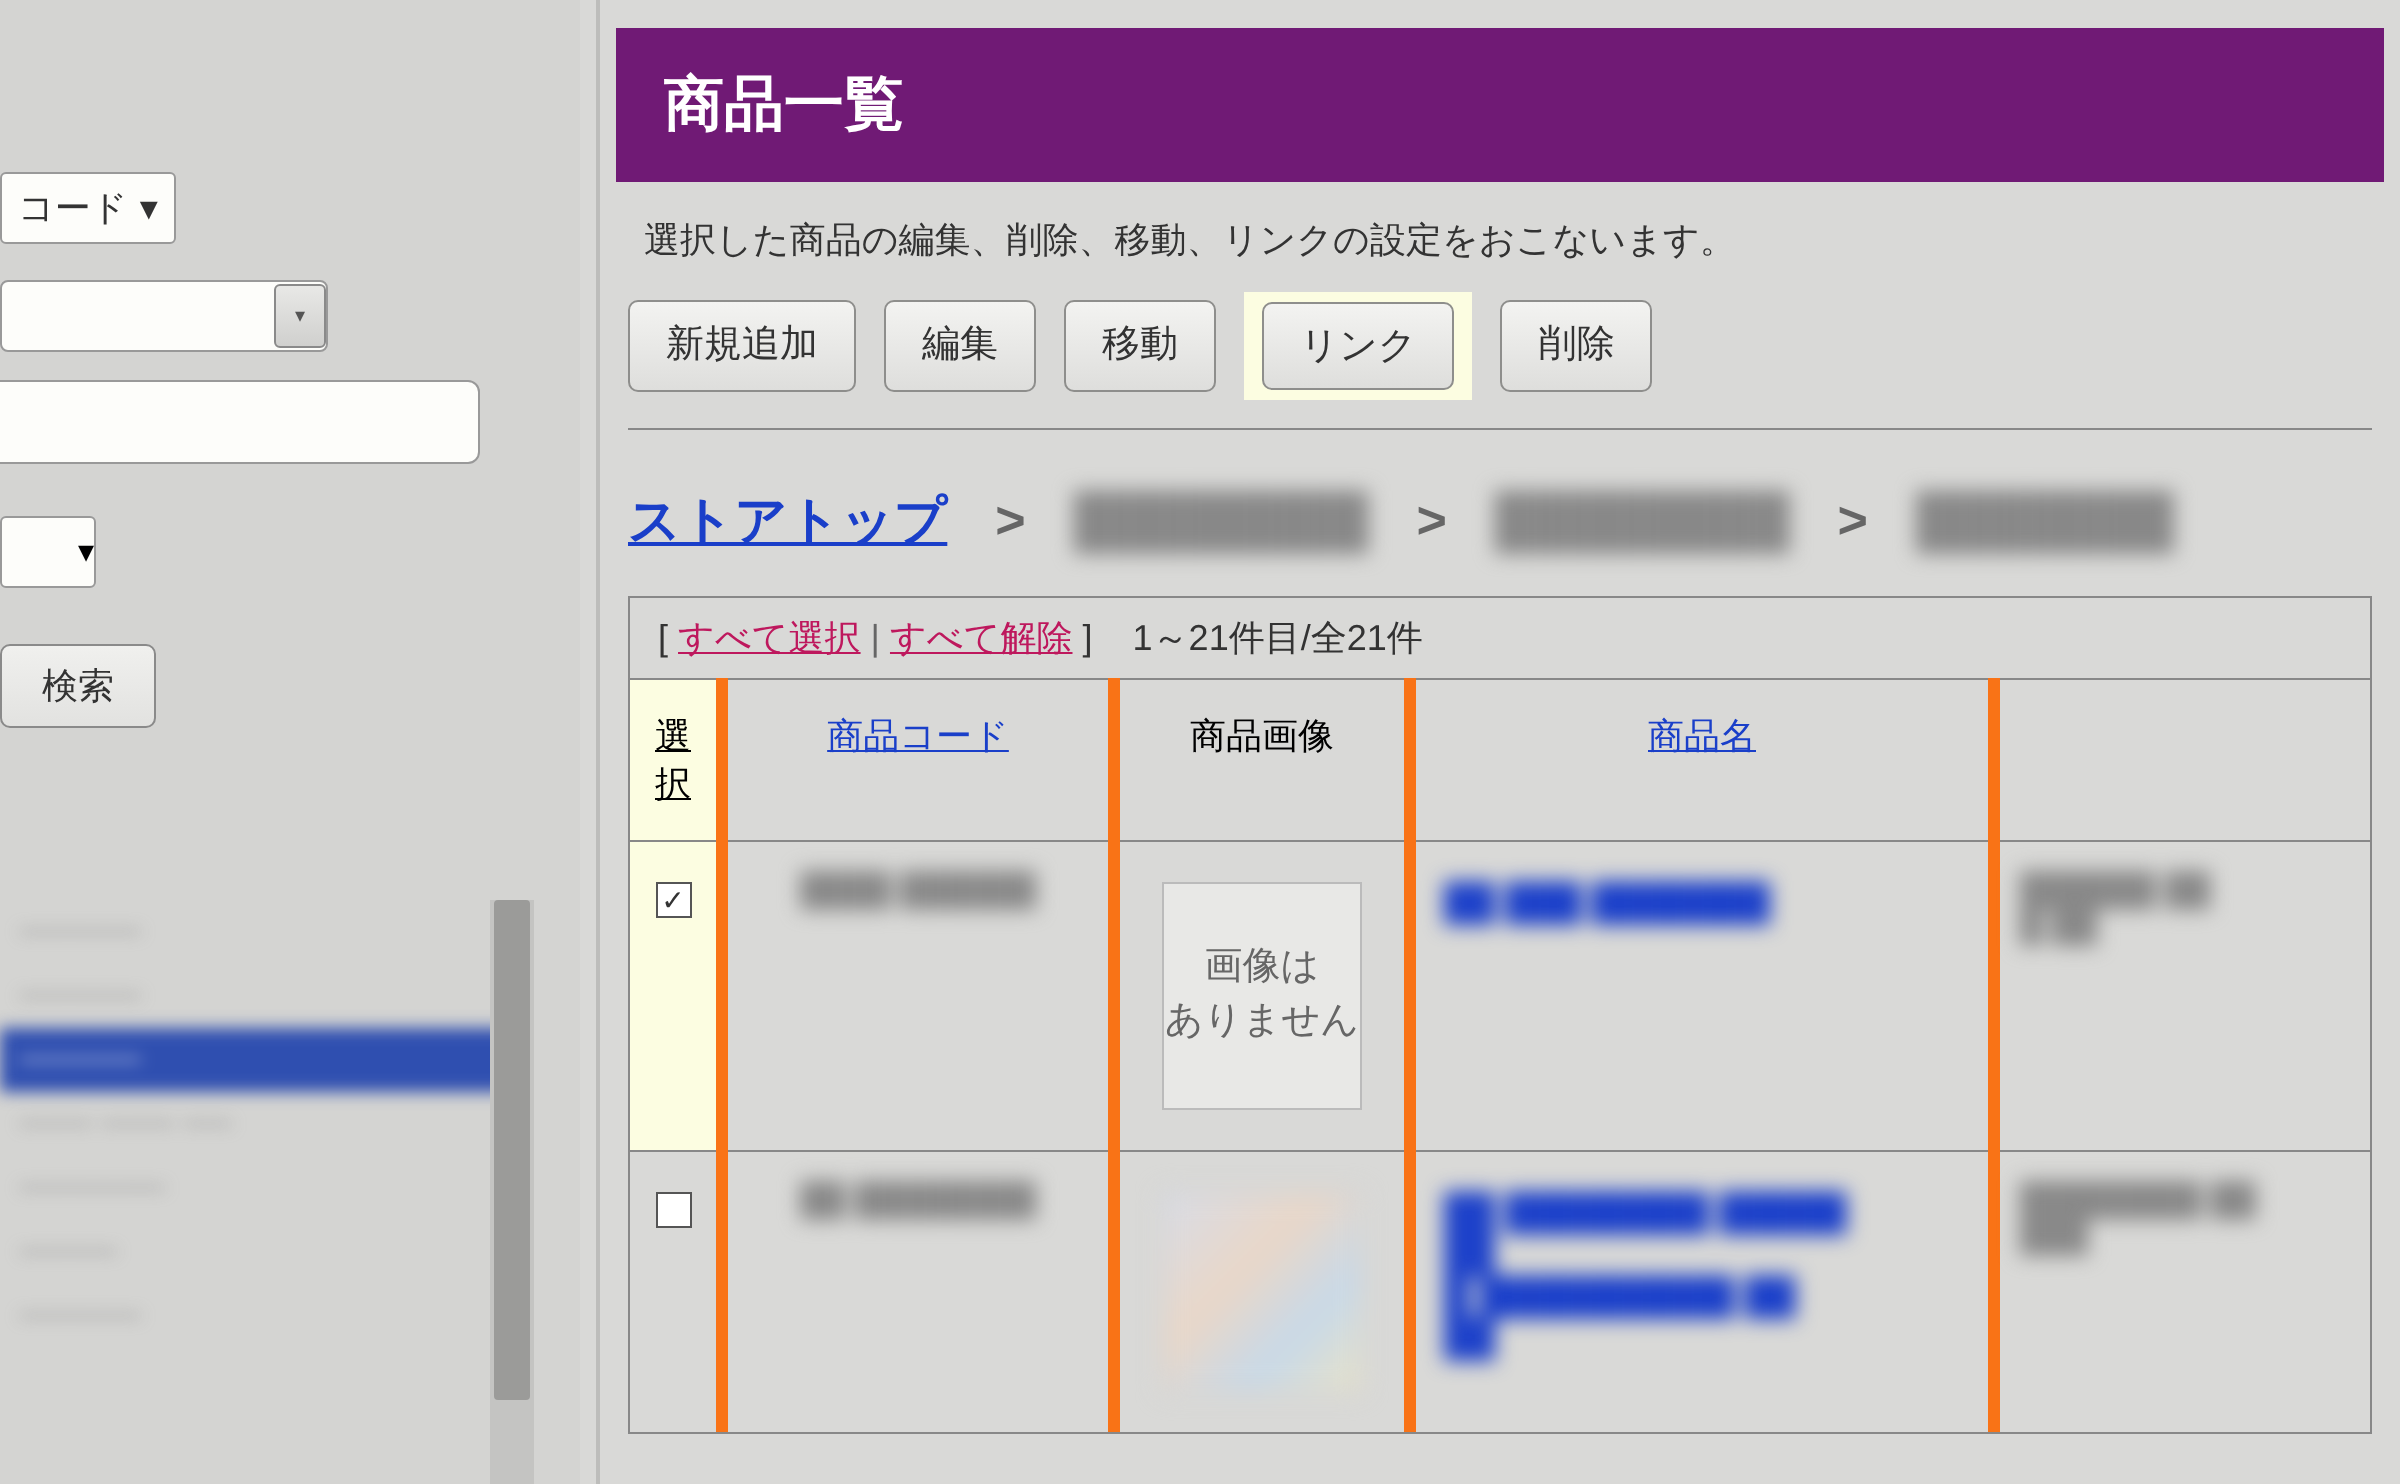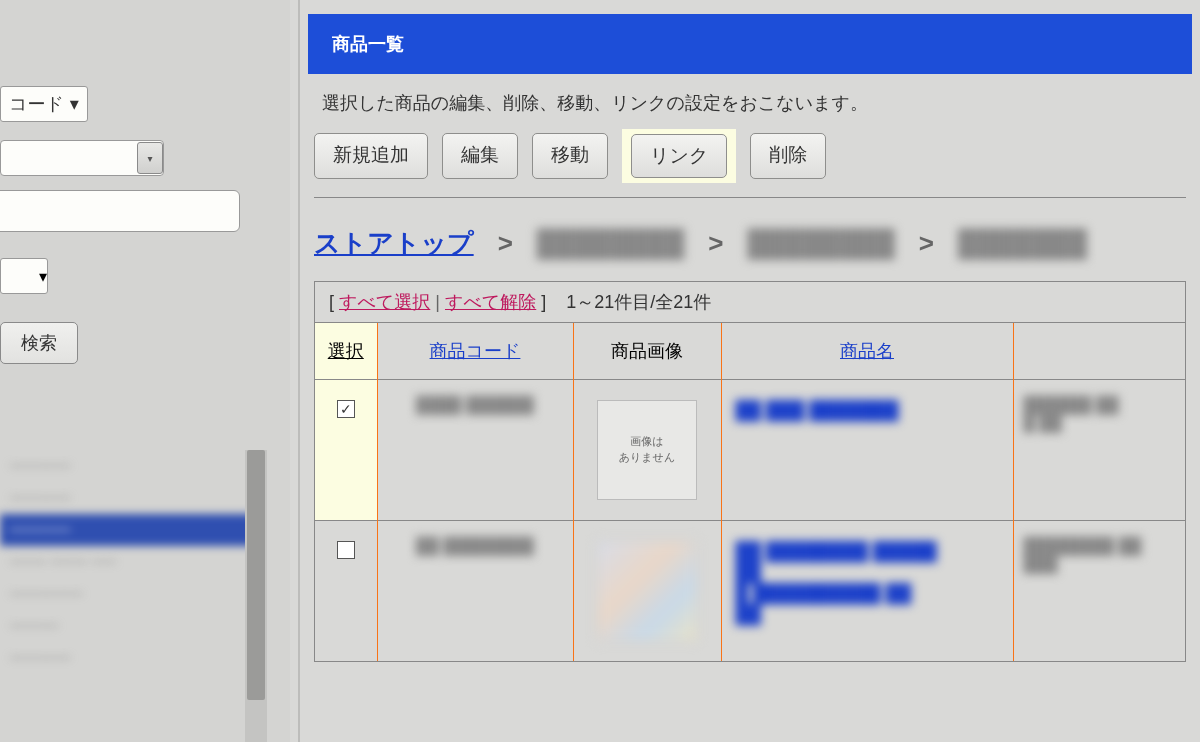--- a/index.html
+++ b/index.html
@@ -88,23 +88,23 @@
   color: #fff;
 }
 
 .main {
   position: absolute;
   left: 298px; top: 0; right: 0; bottom: 0;
   background: #d9d9d7;
   border-left: 2px solid #bdbdbb;
 }
 .page-header {
-  background: #1d4ed8;
+  background: #701a75;
   color: #fff;
-  font-size: 18px;
+  font-size: 30px;
   font-weight: 600;
   padding: 18px 24px;
   margin: 14px 8px 0 8px;
 }
 .desc {
   padding: 14px 22px 8px 22px;
   font-size: 18px;
   color: #333;
   line-height: 1.7;
 }
@@ -153,51 +153,51 @@
   color: #333;
 }
 .table-top a { color: #be185d; text-decoration: underline; }
 .table-top .dim { color: #666; }
 table {
   width: 100%;
   border-collapse: collapse;
   border-top: 1px solid #888;
 }
 th, td {
-  border-left: 1px solid #f97316;
+  border-left: 6px solid #f97316;
   border-top: 1px solid #888;
   padding: 10px 10px;
   font-size: 18px;
   text-align: center;
   vertical-align: top;
 }
 th:first-child, td:first-child { border-left: none; }
 th { background: #d9d9d7; font-weight: 500; padding: 16px 8px; }
 th a { color: #1a3fc9; text-decoration: underline; }
-.col-select { width: 62px; text-decoration: underline; }
+.col-select { width: 46px; text-decoration: underline; }
 .col-code { width: 196px; }
 .col-image { width: 148px; }
 .col-name { width: 292px; }
 .col-last { }
 tr.data td { padding-top: 16px; padding-bottom: 16px; height: 140px; vertical-align: top; }
 .chk {
   width: 18px; height: 18px;
   border: 1.5px solid #555;
   display: inline-flex; align-items:center; justify-content:center;
   background: #fff;
   font-size: 14px; color:#333; line-height:1;
   margin-top: 4px;
 }
 .hl-cell { background: #fcfde1; }
 .noimage {
-  width: 100px; height: 100px;
+  width: 100px; height: 114px;
   background: #e8e8e6;
   border: 1px solid #bbb;
   display:flex; align-items:center; justify-content:center;
-  text-align:center; font-size: 11px; color:#666;
+  text-align:center; font-size: 19px; color:#666;
   margin: 4px auto;
   line-height:1.4;
 }
 .blurtext { filter: blur(5px); color:#888; font-size:16px; }
 .name-link { color:#1a3fc9; text-decoration:underline; filter:blur(5px); display:block; text-align:left; padding:4px; }
 .img-blur {
   width:100px; height:100px; margin:4px auto;
   background: linear-gradient(135deg,#d8dce6 0%, #e9d7c8 40%, #c8d9e8 70%, #e8e2c8 100%);
   filter: blur(6px);
   border:1px solid #ccc;

